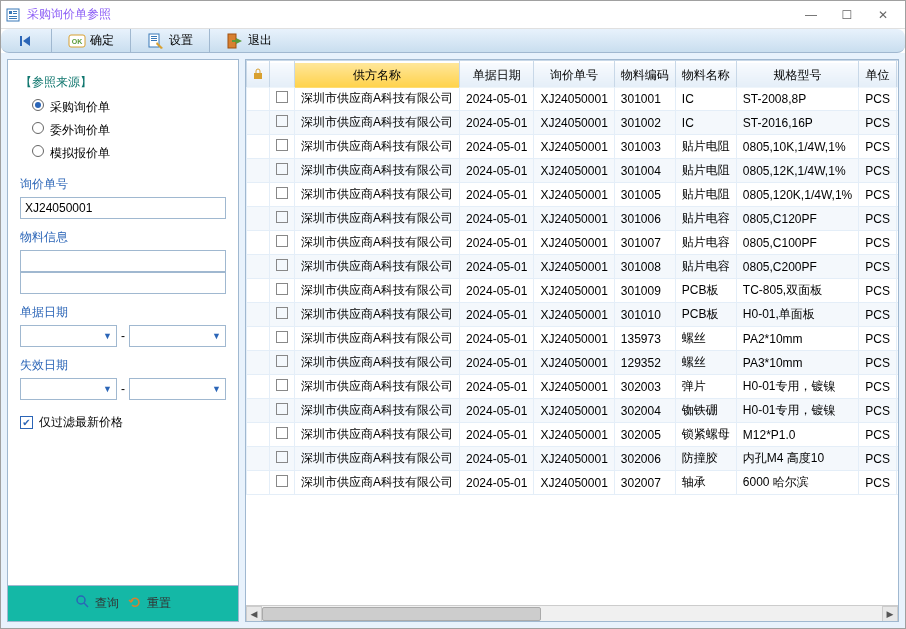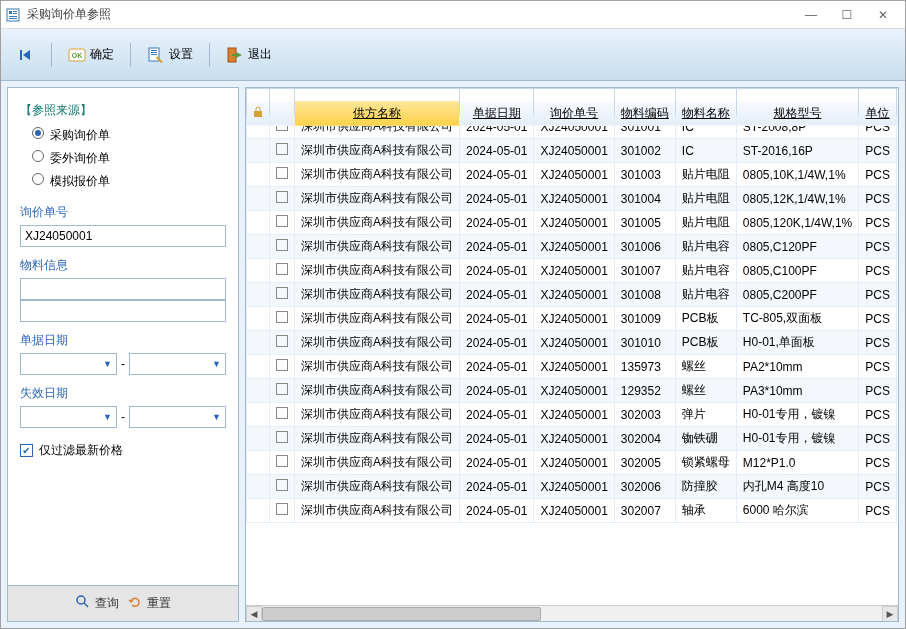--- a/index.html
+++ b/index.html
@@ -1,47 +1,47 @@
 <!DOCTYPE html>
 <html><head>
 <meta charset="utf-8">
 <style>
 * { box-sizing: border-box; margin: 0; padding: 0; }
 body { font-family: "Microsoft YaHei", SimSun, sans-serif; font-size: 12px; background: #fff; }
 .window { width: 906px; height: 629px; border: 1px solid #a0a0a0; display: flex; flex-direction: column; background: #fff; }
 .titlebar { height: 28px; background: #fff; display: flex; align-items: center; padding: 0 4px; border-bottom: 1px solid #e0e0e0; }
 .titlebar-icon { width: 16px; height: 16px; margin-right: 6px; display: inline-flex; align-items: center; justify-content: center; }
-.titlebar-title { flex: 1; font-size: 12px; color: #404040; }
+.titlebar-title { flex: 1; font-size: 12px; color: #8b5cf6; }
 .titlebar-controls { display: flex; gap: 0; }
 .titlebar-btn { width: 36px; height: 22px; display: flex; align-items: center; justify-content: center; color: #666; cursor: pointer; }
-.toolbar { height: 52px; background: linear-gradient(#e8f2fc, #c9deef); display: flex; align-items: center; padding: 0 8px; gap: 4px; border-bottom: 1px solid #a0b8d0; }
+.toolbar { height: 24px; background: linear-gradient(#e8f2fc, #c9deef); display: flex; align-items: center; padding: 0 8px; gap: 4px; border-bottom: 1px solid #a0b8d0; border-radius: 8px; }
 .toolbar-btn { display: flex; align-items: center; gap: 4px; padding: 4px 8px; cursor: pointer; border-radius: 2px; }
 .toolbar-icon { width: 18px; height: 18px; display: inline-flex; align-items: center; justify-content: center; }
 .toolbar-sep { width: 1px; height: 24px; background: #a0b8d0; margin: 0 4px; }
 .main { flex: 1; display: flex; background: #e8f2fc; padding: 6px; gap: 6px; overflow: hidden; }
 .sidebar { width: 232px; border: 1px solid #a0b8d0; background: #fff; display: flex; flex-direction: column; }
 .sidebar-content { flex: 1; padding: 14px 12px; overflow-y: auto; }
 .group-title { color: #0f766e; margin-bottom: 8px; }
 .radio-group { margin-left: 12px; margin-bottom: 14px; }
 .radio-item { display: flex; align-items: flex-start; gap: 6px; margin-bottom: 6px; cursor: pointer; }
 .radio { width: 12px; height: 12px; border: 1px solid #666; border-radius: 50%; display: inline-flex; align-items: center; justify-content: center; }
 .radio.checked::after { content: ""; width: 6px; height: 6px; background: #2b65b7; border-radius: 50%; }
 .field-label { color: #2b65b7; margin-bottom: 4px; margin-top: 10px; }
 .field-input { width: 100%; border: 1px solid #a0b8d0; padding: 3px 4px; font-size: 12px; }
 .date-row { display: flex; align-items: center; gap: 4px; }
 .date-input { flex: 1; border: 1px solid #a0b8d0; padding: 2px 4px; display: flex; align-items: center; justify-content: flex-end; height: 22px; }
 .date-arrow { color: #2b65b7; font-size: 9px; cursor: pointer; }
 .checkbox-row { display: flex; align-items: center; gap: 6px; margin-top: 14px; }
 .checkbox { width: 13px; height: 13px; border: 1px solid #2b65b7; display: inline-flex; align-items: center; justify-content: center; color: #2b65b7; font-size: 10px; }
-.sidebar-footer { border-top: 1px solid #a0b8d0; padding: 8px; display: flex; gap: 8px; justify-content: center; background: #e5e5e5; }
+.sidebar-footer { border-top: 1px solid #a0b8d0; padding: 8px; display: flex; gap: 8px; justify-content: center; background: #14b8a6; }
 .sidebar-footer-btn { display: flex; align-items: center; gap: 4px; cursor: pointer; color: #333; }
 .content { flex: 1; border: 1px solid #a0b8d0; background: #fff; display: flex; flex-direction: column; overflow: hidden; }
 .table-wrap { flex: 1; overflow: auto; }
 table { border-collapse: collapse; width: 100%; }
-th { background: linear-gradient(#f8fbfe, #e4eef8); border: 1px solid #c8d8e8; padding: 4px 6px; font-weight: normal; text-align: center; white-space: nowrap; position: sticky; top: 12px; text-decoration: underline; }
+th { background: linear-gradient(#f8fbfe, #e4eef8); border: 1px solid #c8d8e8; padding: 4px 6px; font-weight: normal; text-align: center; white-space: nowrap; position: sticky; top: 2px; }
 th.highlight { background: linear-gradient(#ffe79c, #ffd24a); }
 td { border: 1px solid #e4eef8; padding: 3px 6px; white-space: nowrap; }
 tr:nth-child(even) td { background: #f4f8fc; }
 .row-lock { width: 20px; text-align: center; }
 .row-check { width: 20px; text-align: center; }
 .chk { width: 12px; height: 12px; border: 1px solid #888; display: inline-block; }
 .scrollbar-h { height: 16px; background: #f0f0f0; border-top: 1px solid #ccc; display: flex; align-items: center; }
 .scroll-btn { width: 16px; height: 16px; display: flex; align-items: center; justify-content: center; background: #e8e8e8; border: 1px solid #ccc; font-size: 9px; color: #555; cursor: pointer; }
 .scroll-track { flex: 1; height: 16px; position: relative; }
 .scroll-thumb { position: absolute; left: 0; width: 45%; height: 14px; top: 1px; background: #cdcdcd; border: 1px solid #aaa; border-radius: 2px; cursor: pointer; }

